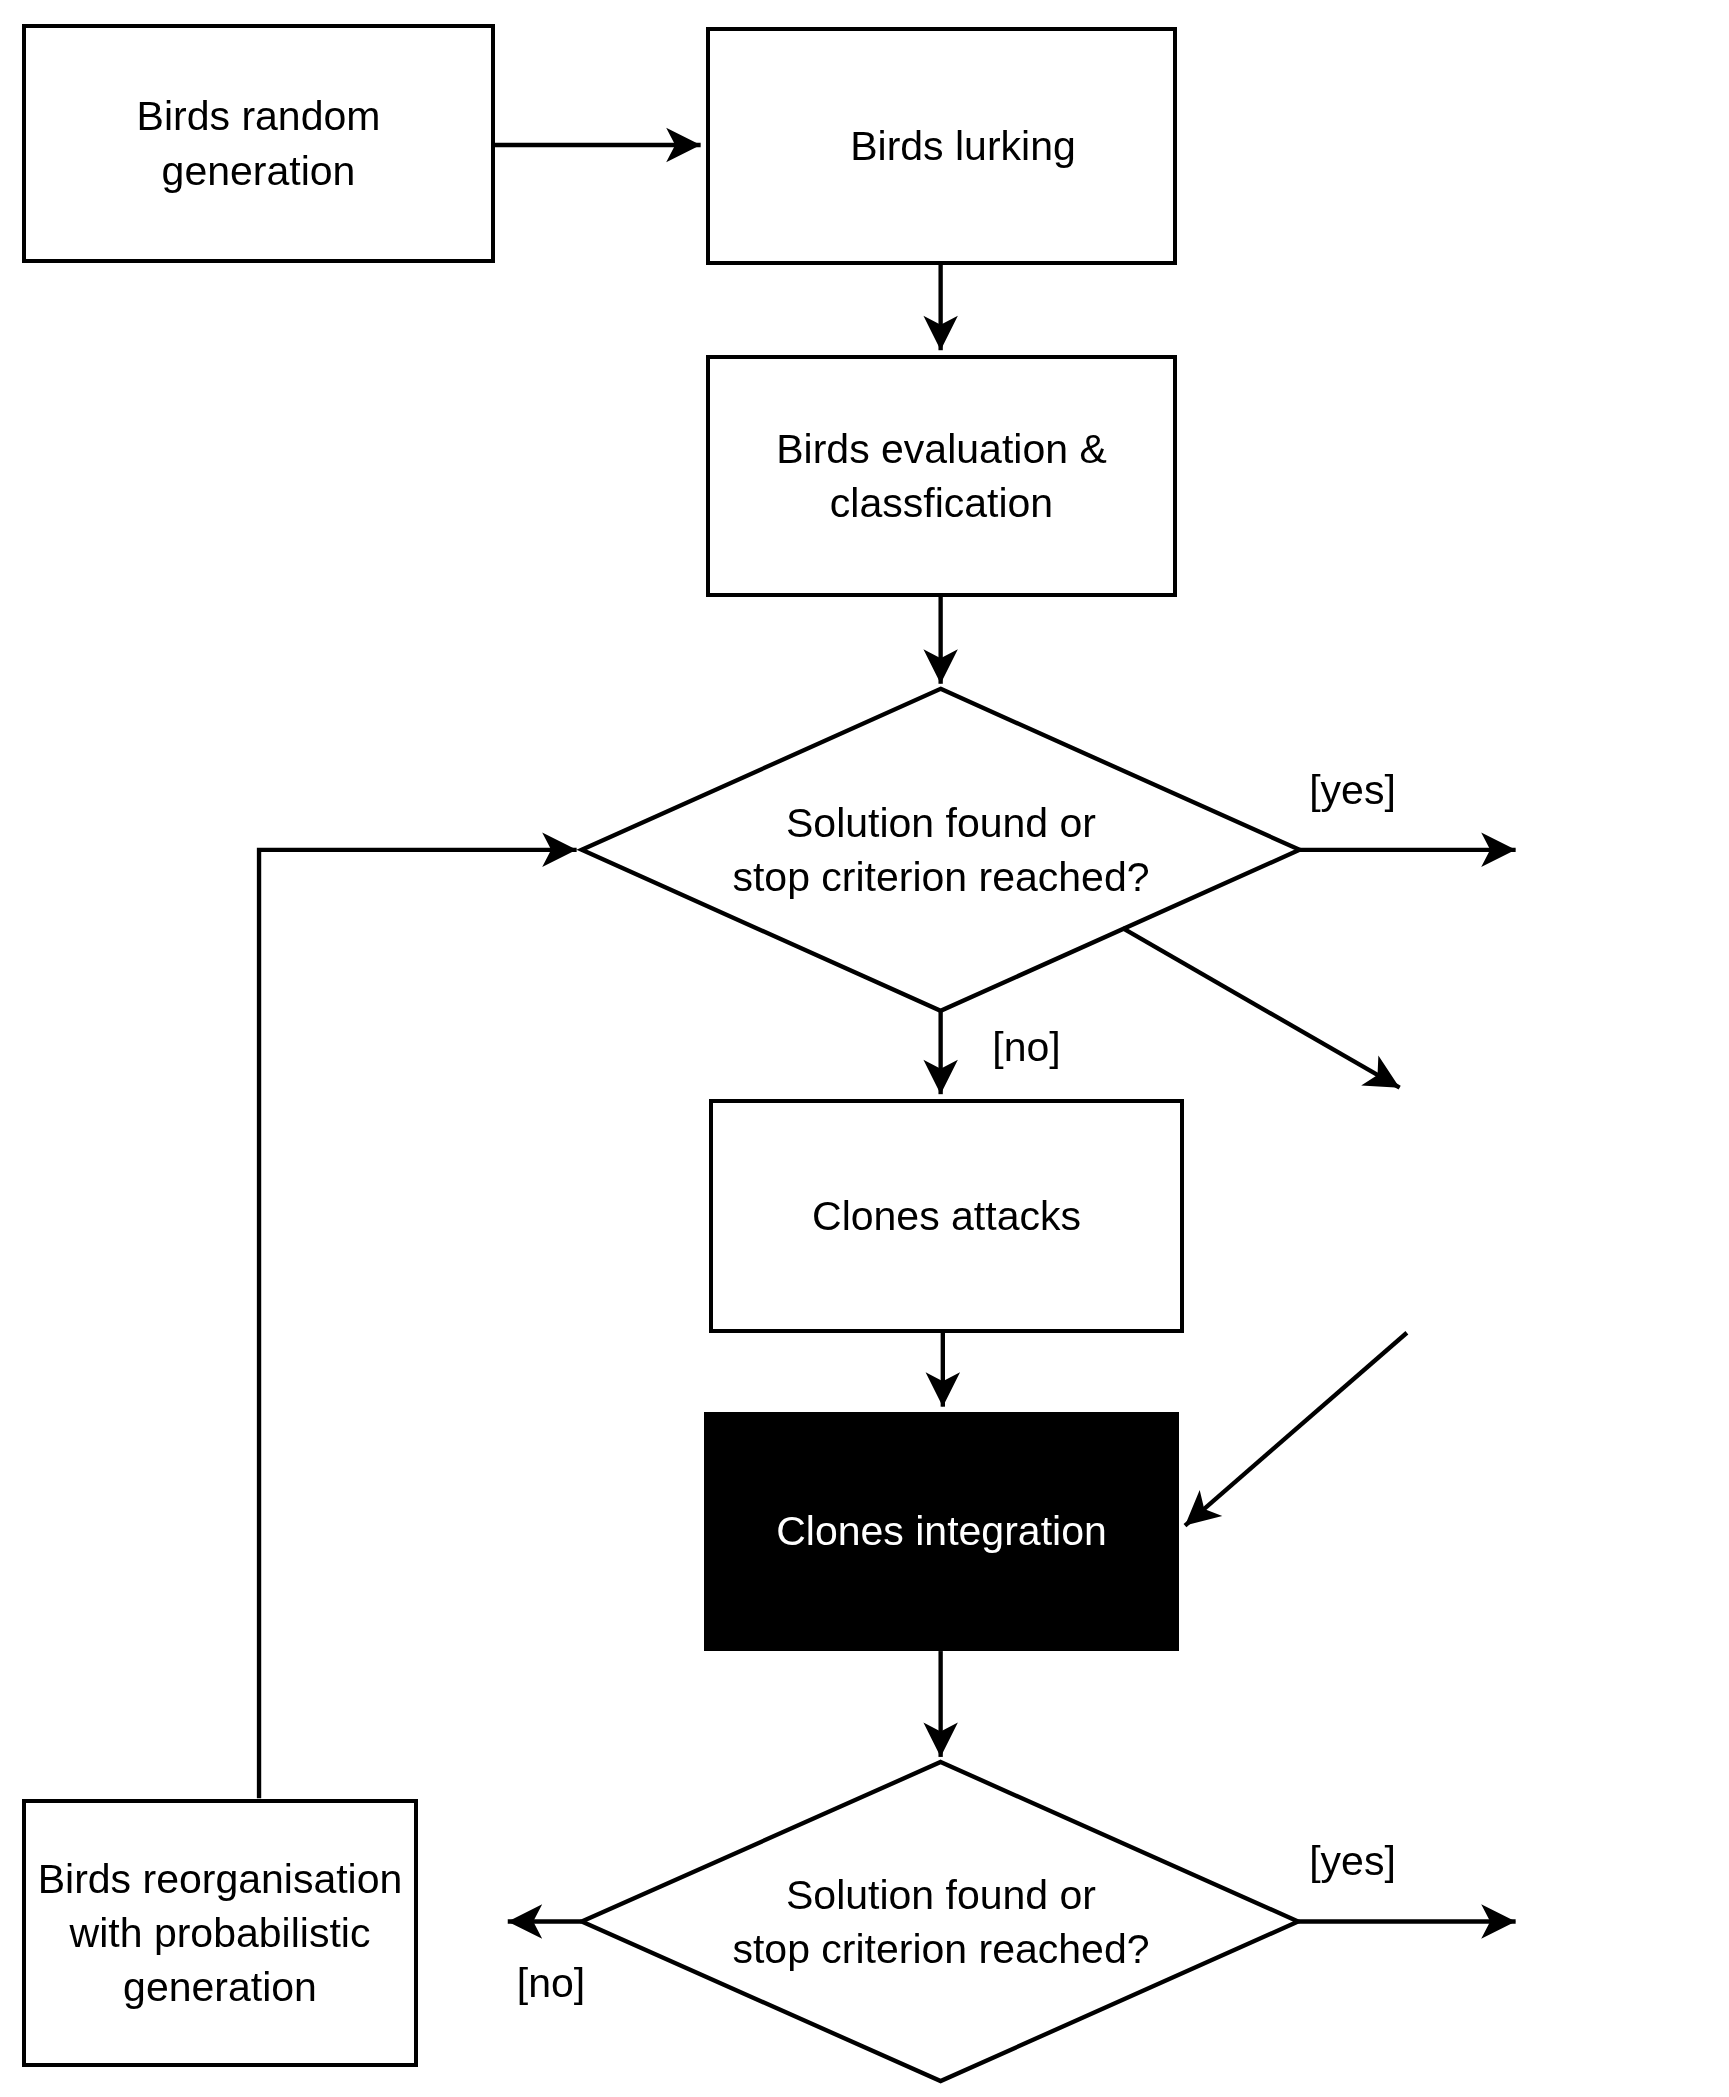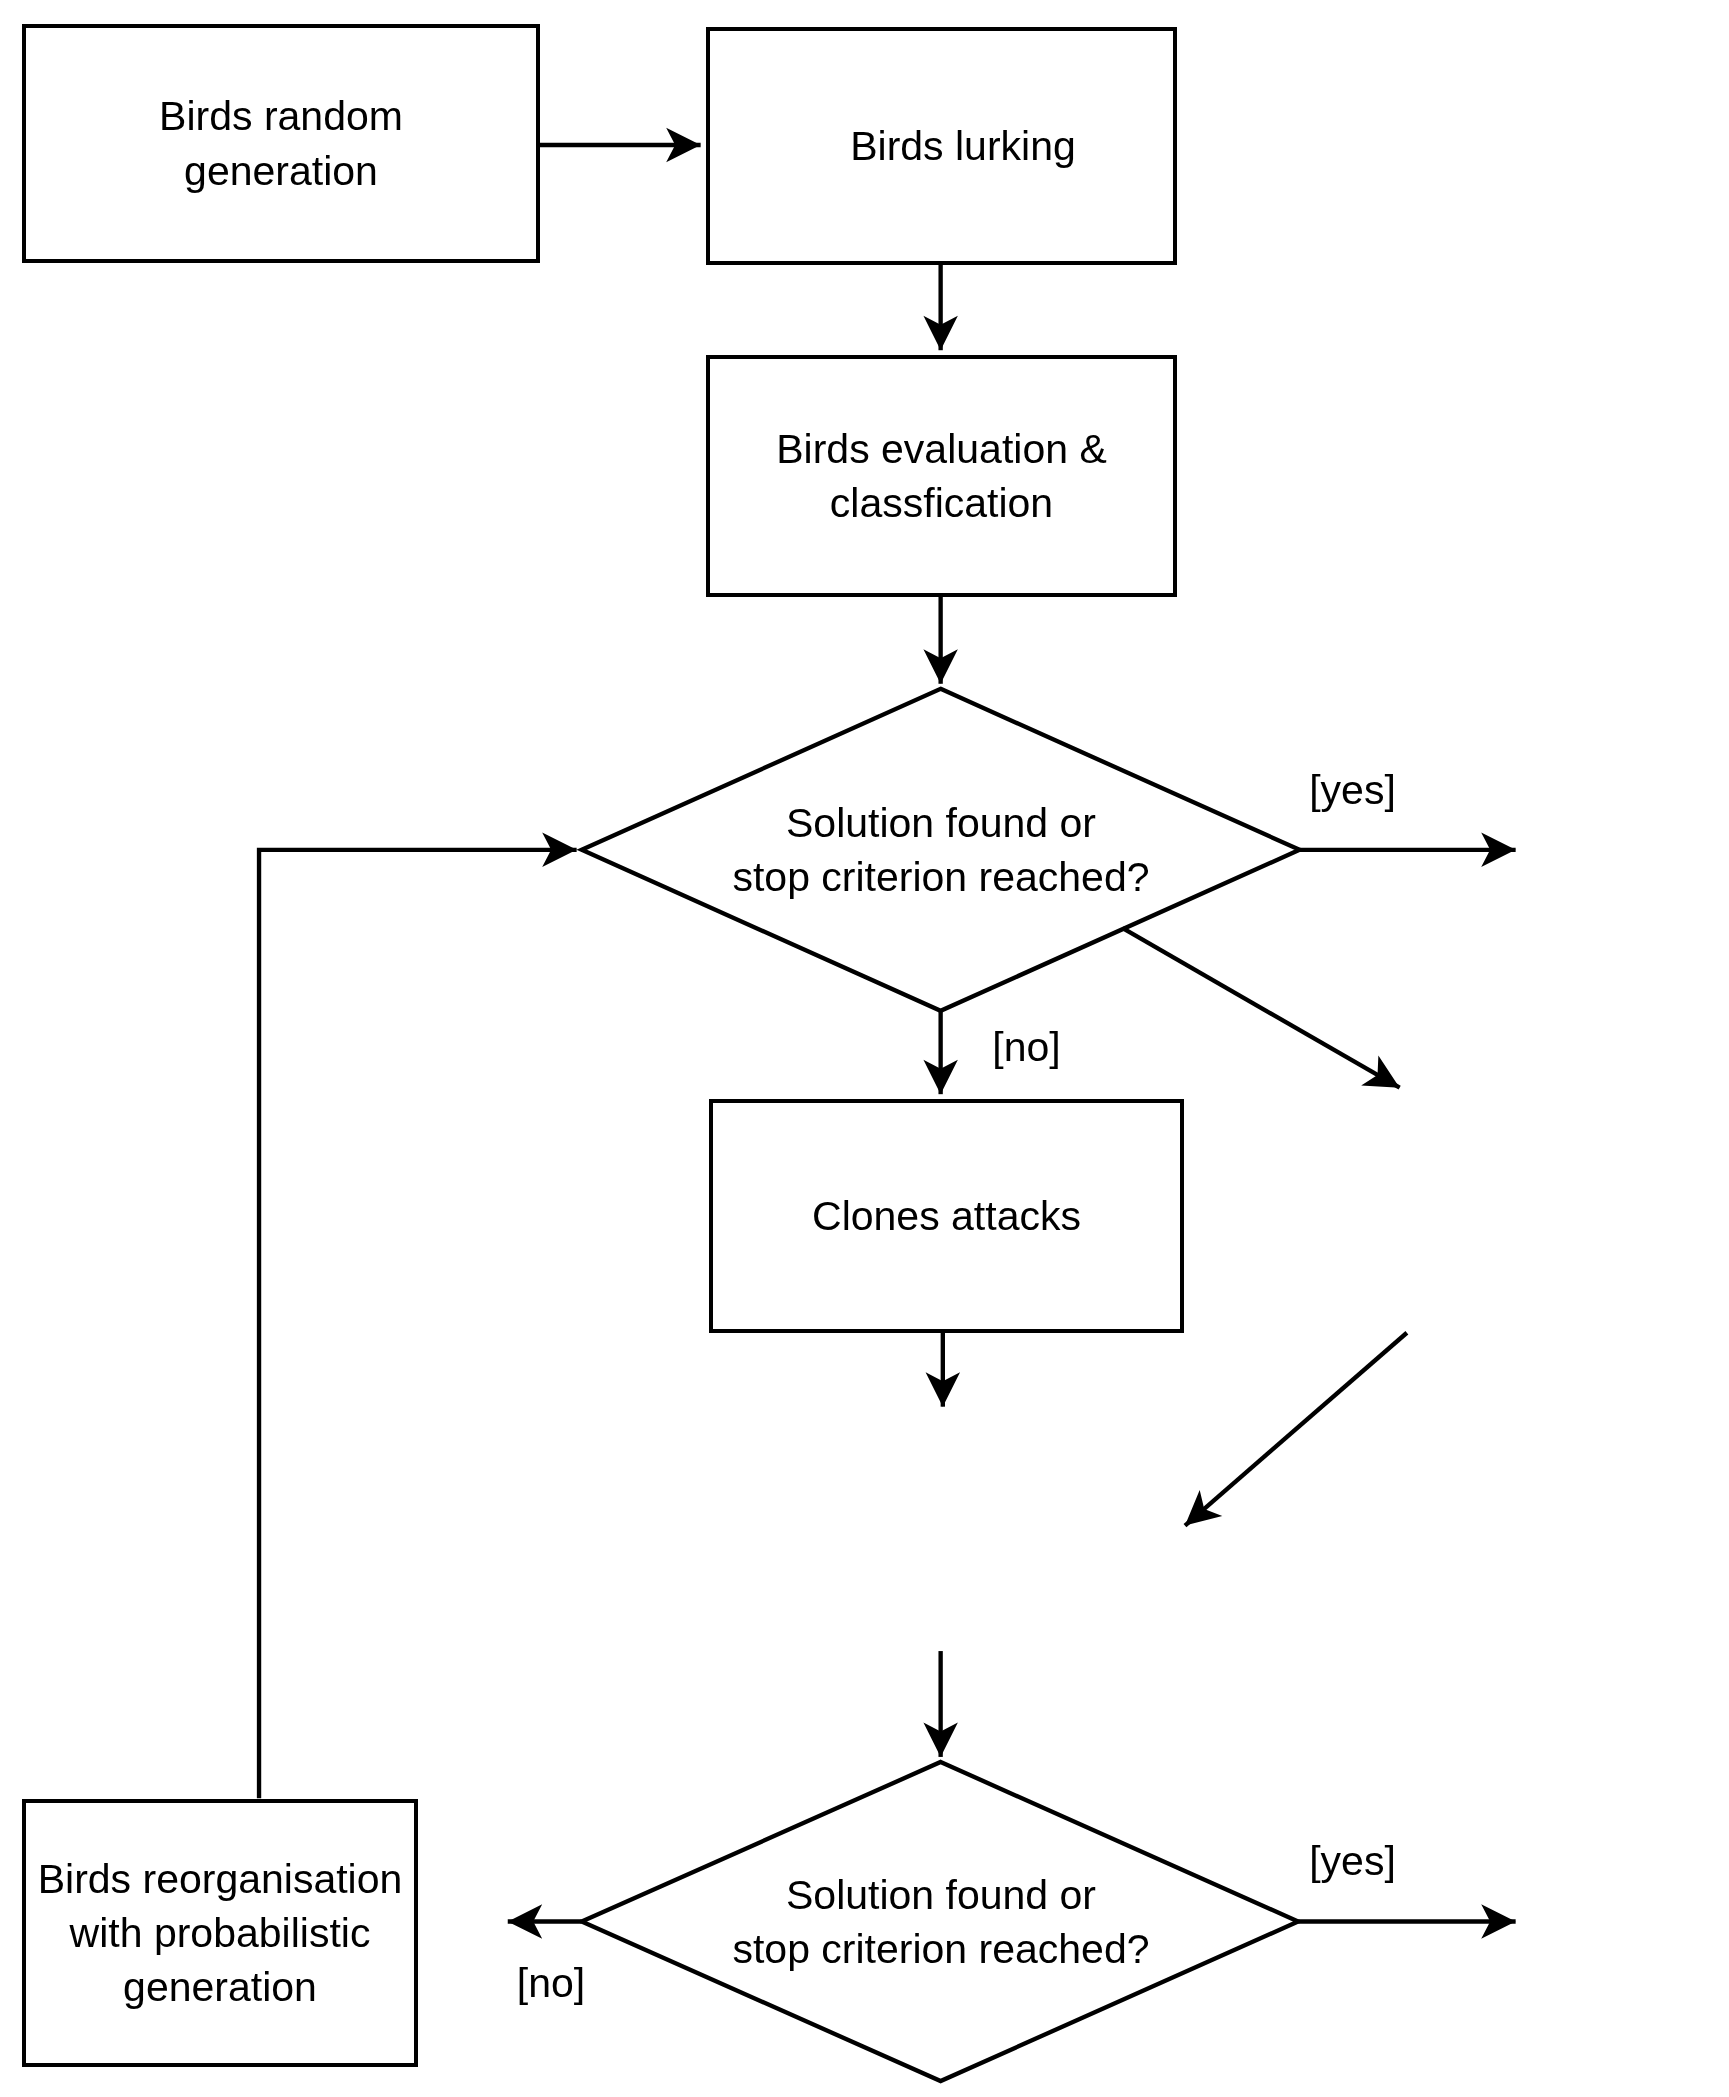--- a/index.html
+++ b/index.html
@@ -83,31 +83,32 @@
     <line x1="1297" y1="1394" x2="1297" y2="1509" stroke="#000000" stroke-width="6" marker-end="url(#arrow)"></line>
     <line x1="1548" y1="1280" x2="1930" y2="1500" stroke="#000000" stroke-width="6" marker-end="url(#arrow)"></line>
     <line x1="1300" y1="1838" x2="1300" y2="1940" stroke="#000000" stroke-width="6" marker-end="url(#arrow)"></line>
     <line x1="1940" y1="1838" x2="1634" y2="2104" stroke="#000000" stroke-width="6" marker-end="url(#arrow)"></line>
     <line x1="1297" y1="2277" x2="1297" y2="2423" stroke="#000000" stroke-width="6" marker-end="url(#arrow)"></line>
     <line x1="1790" y1="2650" x2="2090" y2="2650" stroke="#000000" stroke-width="6" marker-end="url(#arrow)"></line>
     <line x1="802" y1="2650" x2="700" y2="2650" stroke="#000000" stroke-width="6" marker-end="url(#arrow)"></line>
     <polyline points="357,2480 357,1172 795,1172" fill="none" stroke="#000000" stroke-width="6" marker-end="url(#arrow)"></polyline>
   </svg>
 
-  <div class="node" style="left:22px; top:24px; width:518px; height:239px;">Birds random
+  <div class="node" style="left:22px; top:24px; width:473px; height:239px;">Birds random
 generation</div>
 
   <div class="node" style="left:706px; top:27px; width:471px; height:238px;padding-left:43px;">Birds lurking</div>
 
   <div class="node" style="left:706px; top:355px; width:471px; height:242px;">Birds evaluation &amp;
 classfication</div>
 
   <div class="node" style="left:709px; top:1099px; width:475px; height:234px;">Clones attacks</div>
 
 
+  <div class="node dark" style="left:704px; top:1412px; width:475px; height:239px;">Clones integration</div>
 
   <div class="node" style="left:22px; top:1799px; width:396px; height:268px;">Birds reorganisation
 with probabilistic
 generation</div>
 
   <div class="dlabel" style="left:651px; top:763px; width:580px; height:174px;">Solution found or
 stop criterion reached?</div>
 
   <div class="dlabel" style="left:651px; top:1835px; width:580px; height:174px;">Solution found or
 stop criterion reached?</div>

